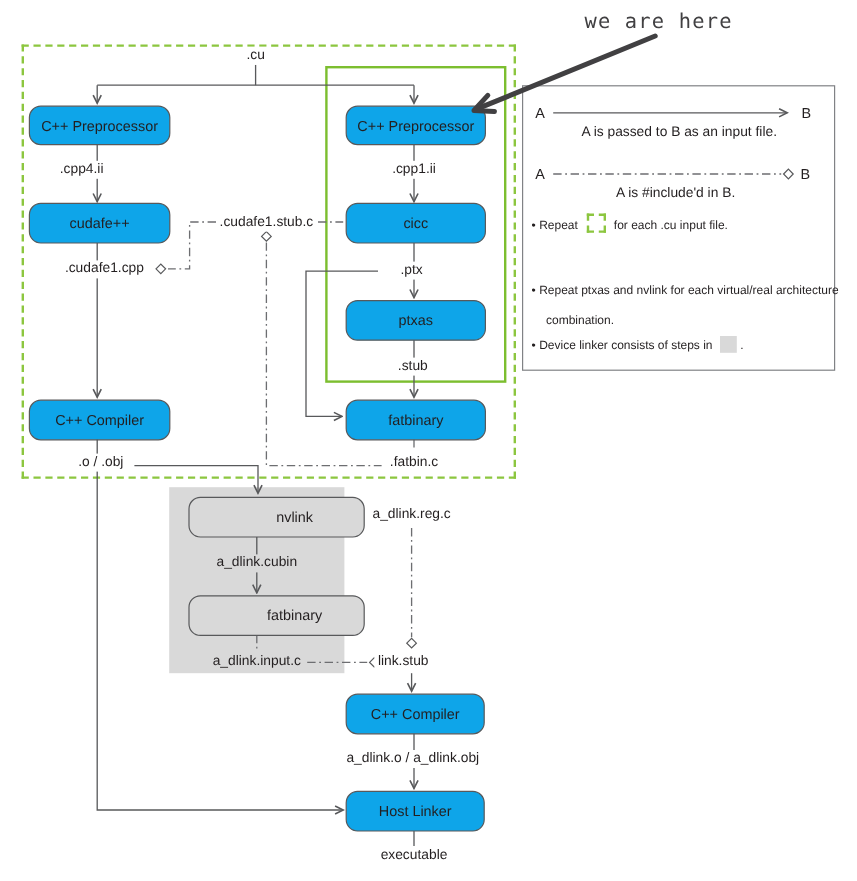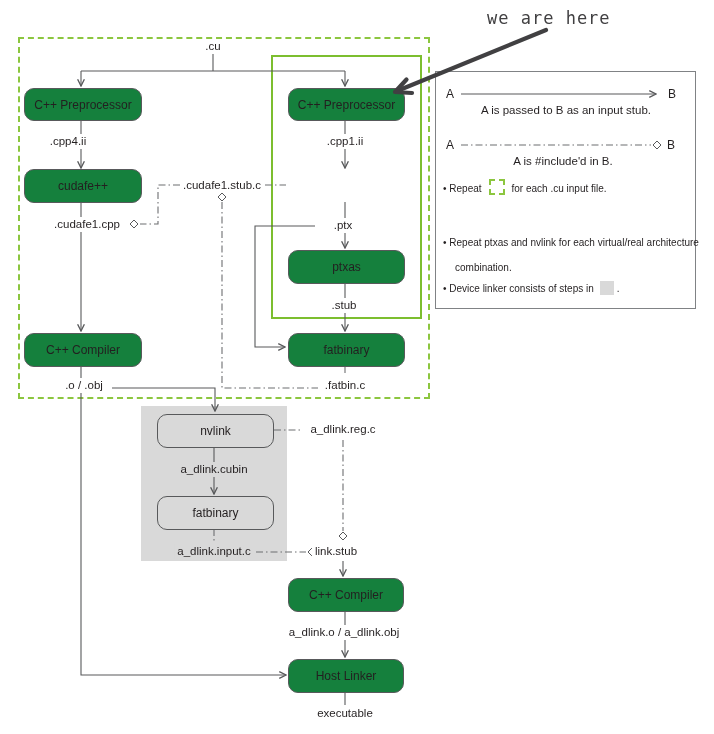--- a/index.html
+++ b/index.html
@@ -5,23 +5,23 @@
   html,body{margin:0;padding:0;background:#fff;}
   .canvas{position:relative;width:714px;height:734px;background:#fff;overflow:hidden;
           font-family:"Liberation Sans",sans-serif;color:#231f20;}
   .region{position:absolute;z-index:1;}
   .cu-repeat{left:18px;top:37px;width:408px;height:358px;border:2px dashed #8cc63f;}
   .varch-repeat{left:271px;top:55px;width:147px;height:260px;border:2px solid #7cbe2f;}
   .devlink-region{left:141px;top:406px;width:146px;height:155px;background:#d9d9d9;}
   .legend-box{left:435px;top:71px;width:259px;height:236px;border:1px solid #808285;background:#fff;}
   #wires{position:absolute;left:0;top:0;z-index:2;}
   #overlay{position:absolute;left:0;top:0;z-index:4;pointer-events:none;}
-  .node{position:absolute;z-index:3;background:#15803d;border:1px solid #58595b;border-radius:10px;
+  .node{position:absolute;z-index:3;background:#0ea5e9;border:1px solid #58595b;border-radius:10px;
         display:flex;align-items:center;justify-content:center;font-size:12px;white-space:nowrap;}
-  .node.grayfill{background:#d9d9d9;}
+  .node.grayfill{background:#d9d9d9;padding-left:30px;}
   .file{position:absolute;z-index:3;background:#fff;font-size:11.5px;line-height:15px;
         padding:0 3px;transform:translateX(-50%);white-space:nowrap;}
   .file.on-gray{background:#d9d9d9;}
   .ab{position:absolute;z-index:3;font-size:12px;transform:translate(-50%,-50%);}
   .caption{position:absolute;z-index:3;font-size:11.5px;transform:translateX(-50%);white-space:nowrap;}
   .bullet{position:absolute;z-index:3;left:443px;font-size:10px;line-height:25px;
           padding-left:12px;text-indent:-12px;}
   .bullet::before{content:"\2022\00a0 ";}
   .sq{display:inline-block;vertical-align:-3px;margin:0 7px;text-indent:0;}
   .sq.dash{width:12px;height:12px;border:2px dashed #8cc63f;}
@@ -81,20 +81,21 @@
       <path d="M218,197 L222,193 L226,197 L222,201 Z"></path>
       <path d="M339,536 L343,532 L347,536 L343,540 Z"></path>
       <path d="M308,552 L312,548 L316,552 L312,556 Z"></path>
       <path d="M653,145 L657,141 L661,145 L657,149 Z"></path>
     </g>
   </svg>
 
   <div class="node" style="left:24px;top:88px;width:116px;height:31px">C++ Preprocessor</div>
   <div class="node" style="left:288px;top:88px;width:115px;height:31px">C++ Preprocessor</div>
   <div class="node" style="left:24px;top:169px;width:116px;height:32px">cudafe++</div>
+  <div class="node" style="left:288px;top:169px;width:115px;height:32px">cicc</div>
   <div class="node" style="left:288px;top:250px;width:115px;height:32px">ptxas</div>
   <div class="node" style="left:24px;top:333px;width:116px;height:32px">C++ Compiler</div>
   <div class="node" style="left:288px;top:333px;width:115px;height:32px">fatbinary</div>
   <div class="node grayfill" style="left:157px;top:414px;width:115px;height:32px">nvlink</div>
   <div class="node grayfill" style="left:157px;top:496px;width:115px;height:32px">fatbinary</div>
   <div class="node" style="left:288px;top:578px;width:114px;height:32px">C++ Compiler</div>
   <div class="node" style="left:288px;top:659px;width:114px;height:32px">Host Linker</div>
 
   <div class="file" style="left:213px;top:39px">.cu</div>
   <div class="file" style="left:68px;top:134px">.cpp4.ii</div>
@@ -107,21 +108,21 @@
   <div class="file" style="left:345px;top:378px">.fatbin.c</div>
   <div class="file" style="left:343px;top:422px">a_dlink.reg.c</div>
   <div class="file on-gray" style="left:214px;top:462px">a_dlink.cubin</div>
   <div class="file on-gray" style="left:214px;top:544px">a_dlink.input.c</div>
   <div class="file" style="left:336px;top:544px">link.stub</div>
   <div class="file" style="left:344px;top:625px">a_dlink.o / a_dlink.obj</div>
   <div class="file" style="left:345px;top:706px">executable</div>
 
   <div class="ab" style="left:450px;top:94px">A</div>
   <div class="ab" style="left:672px;top:94px">B</div>
-  <div class="caption" style="left:566px;top:104px">A is passed to B as an input stub.</div>
+  <div class="caption" style="left:566px;top:104px">A is passed to B as an input file.</div>
   <div class="ab" style="left:450px;top:145px">A</div>
   <div class="ab" style="left:671px;top:145px">B</div>
   <div class="caption" style="left:563px;top:155px">A is #include'd in B.</div>
 
   <div class="bullet" style="top:176px"><span>Repeat</span><span class="sq dash"></span><span>for each .cu input file.</span></div>
   <div class="bullet" style="top:230px;width:253px"><span>Repeat ptxas and nvlink for each virtual/real architecture combination.</span></div>
   <div class="bullet" style="top:276px"><span>Device linker consists of steps in</span><span class="sq gray"></span><span>.</span></div>
 
   <div class="we-are-here">we are here</div>
   <svg id="overlay" width="714" height="734">

